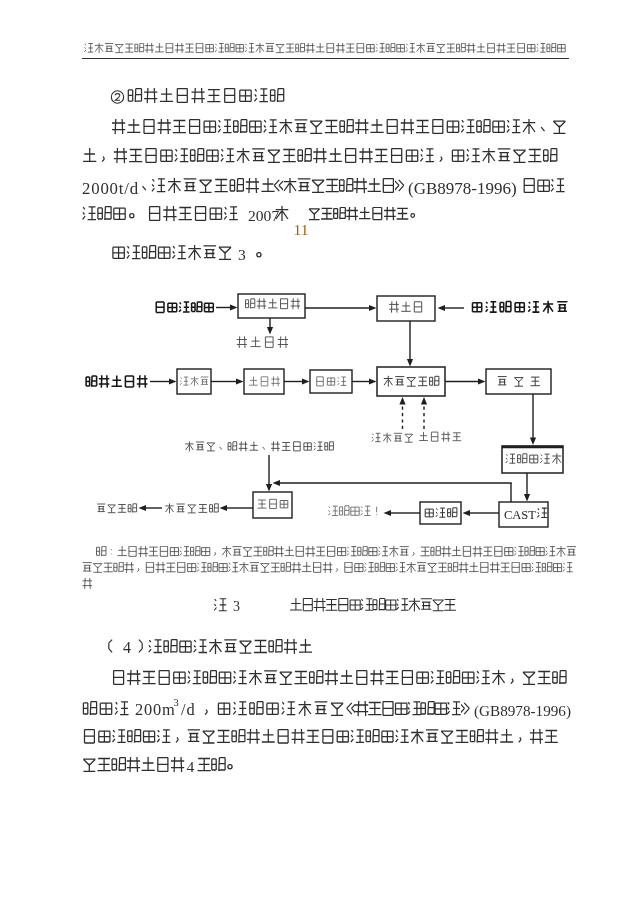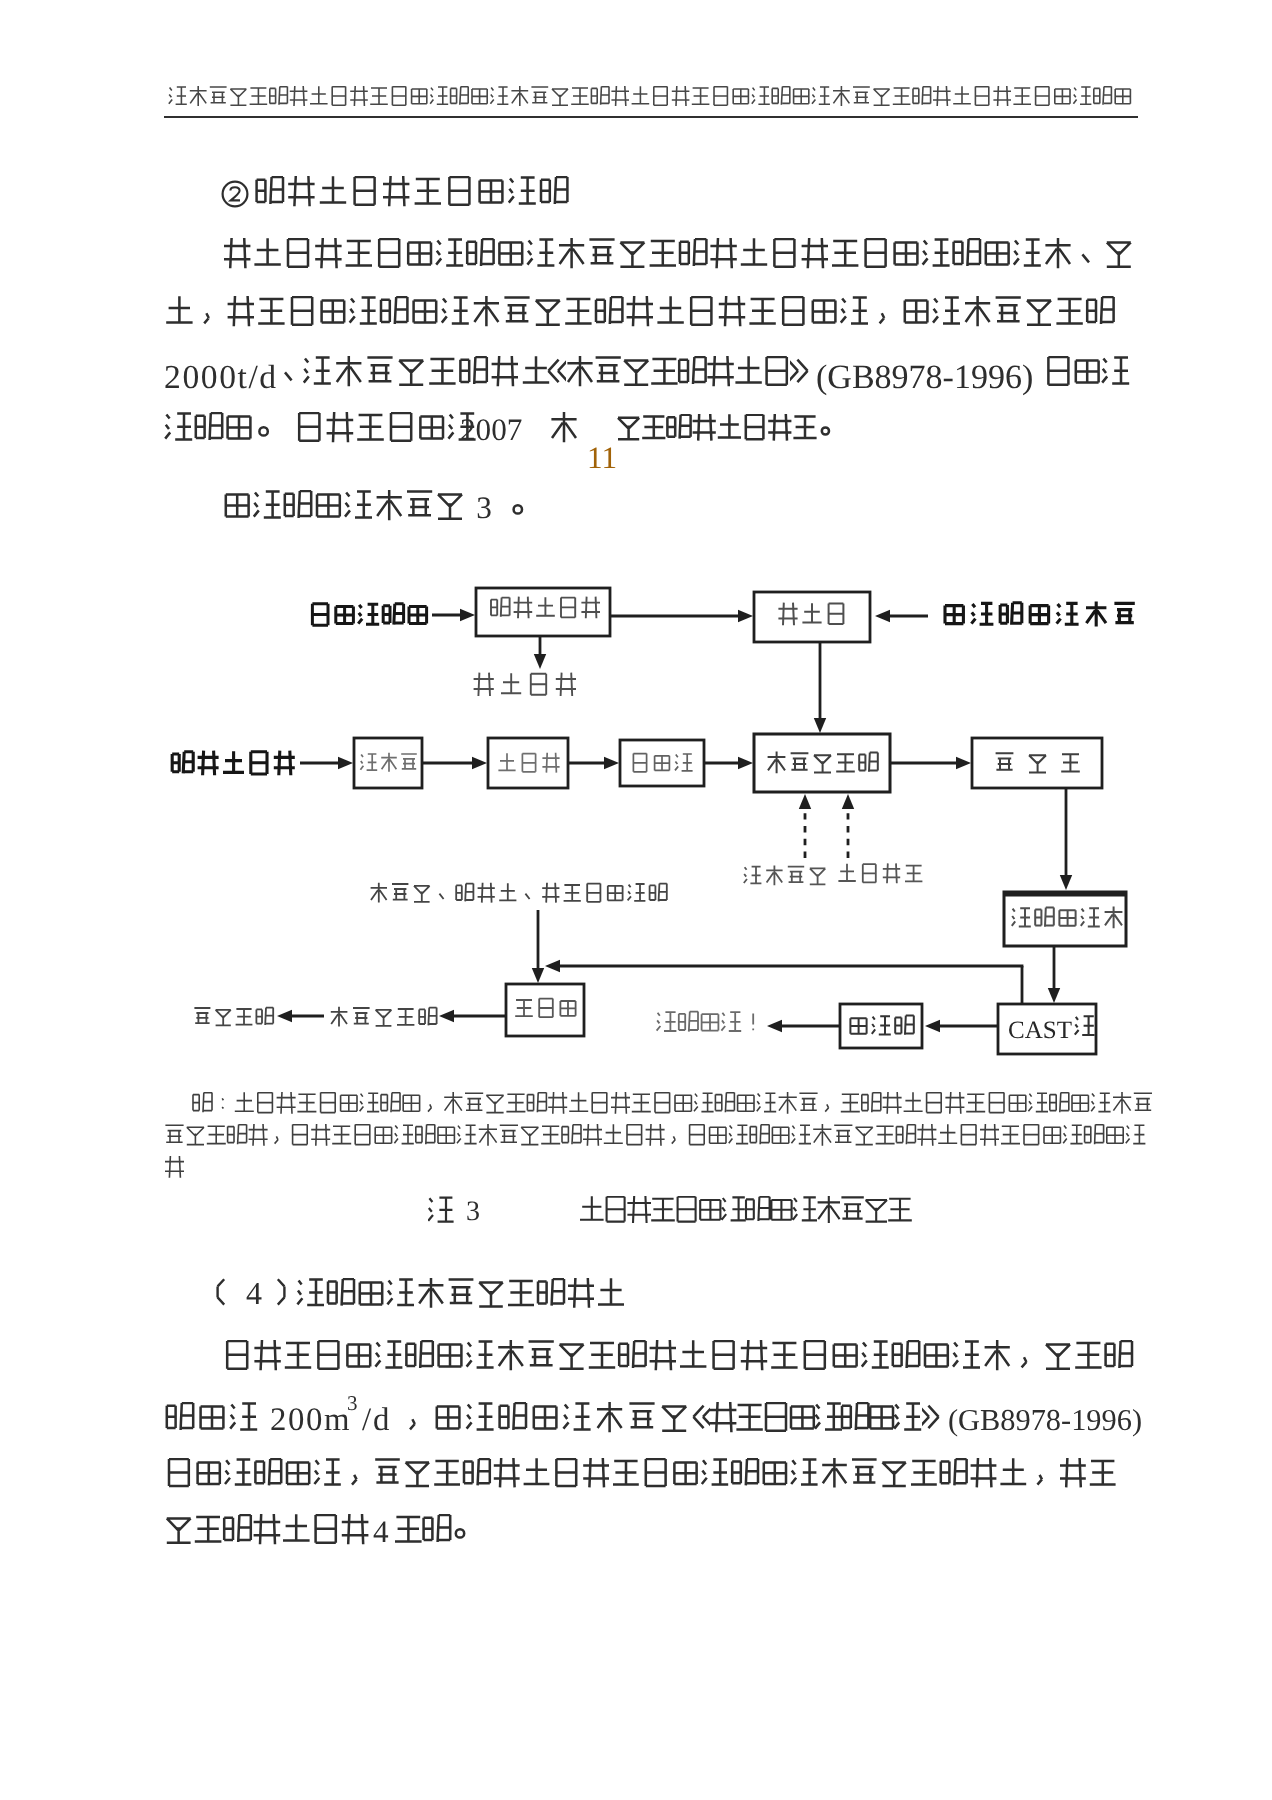--- a/index.html
+++ b/index.html
@@ -41,21 +41,21 @@
 <svg style="position:absolute;left:521.5px;top:177.5px" width="43.2" height="16.0">
       <path d="M2.2 0.5L12.2 0.5M2.2 14.4L12.2 14.4M2.2 0.5L2.2 14.4M12.2 0.5L12.2 14.4M2.2 7.4L12.2 7.4M15.9 2.2L27.3 2.2M15.9 13.3L27.3 13.3M15.9 2.2L15.9 13.3M27.3 2.2L27.3 13.3M21.6 2.2L21.6 13.3M15.9 7.8L27.3 7.8M29.7 1.2L31.3 3.3M29.4 6.4L31.0 8.5M29.1 13.3L31.6 10.2M35.1 0.8L42.0 0.8M38.5 0.8L38.5 14.0M35.1 7.4L42.0 7.4M34.1 13.7L42.6 13.7" stroke="#2e2e2e" stroke-width="1.26" fill="none"></path>
     </svg>
 <svg style="position:absolute;left:82.0px;top:206.0px" width="60.0" height="16.0">
       <path d="M1.2 1.2L2.8 3.3M0.9 6.4L2.5 8.5M0.6 13.3L3.1 10.2M6.6 0.8L13.5 0.8M10.0 0.8L10.0 14.0M6.6 7.4L13.5 7.4M5.6 13.7L14.1 13.7M15.9 1.9L20.3 1.9M15.9 7.4L20.3 7.4M15.9 13.0L20.3 13.0M15.9 1.9L15.9 13.0M20.3 1.9L20.3 13.0M23.4 0.5L29.1 0.5M23.4 6.7L29.1 6.7M23.4 0.5L22.8 14.0M29.1 0.5L29.1 13.0M23.4 13.0L29.1 13.0M31.8 2.2L43.2 2.2M31.8 13.3L43.2 13.3M31.8 2.2L31.8 13.3M43.2 2.2L43.2 13.3M37.5 2.2L37.5 13.3M31.8 7.8L43.2 7.8" stroke="#2e2e2e" stroke-width="1.26" fill="none"></path>
       <circle cx="49.8" cy="9.7" r="2.1" fill="none" stroke="#2e2e2e" stroke-width="1.26"></circle>
     </svg>
 <svg style="position:absolute;left:147.0px;top:206.0px" width="91.8" height="16.0">
       <path d="M2.6 0.5L12.7 0.5M2.6 14.4L12.7 14.4M2.6 0.5L2.6 14.4M12.7 0.5L12.7 14.4M2.6 7.4L12.7 7.4M16.3 4.0L29.6 4.0M16.3 10.6L29.6 10.6M20.1 -0.2L19.5 15.1M26.4 -0.2L27.0 15.1M32.3 1.5L44.2 1.5M32.9 7.4L43.6 7.4M31.6 13.7L44.9 13.7M38.2 1.5L38.2 13.7M48.5 0.5L58.6 0.5M48.5 14.4L58.6 14.4M48.5 0.5L48.5 14.4M58.6 0.5L58.6 14.4M48.5 7.4L58.6 7.4M63.2 2.2L74.5 2.2M63.2 13.3L74.5 13.3M63.2 2.2L63.2 13.3M74.5 2.2L74.5 13.3M68.9 2.2L68.9 13.3M63.2 7.8L74.5 7.8M77.9 1.2L79.4 3.3M77.5 6.4L79.1 8.5M77.2 13.3L79.7 10.2M83.2 0.8L90.1 0.8M86.7 0.8L86.7 14.0M83.2 7.4L90.1 7.4M82.3 13.7L90.8 13.7" stroke="#2e2e2e" stroke-width="1.26" fill="none"></path>
     </svg>
-<div style="position:absolute;left:230px;top:206.5px;font:normal 15.6px 'Liberation Serif', serif;color:#2e2e2e;letter-spacing:0;white-space:pre">2007</div>
+<div style="position:absolute;left:248px;top:206.5px;font:normal 15.6px 'Liberation Serif', serif;color:#2e2e2e;letter-spacing:0;white-space:pre">2007</div>
 <svg style="position:absolute;left:275.0px;top:206.0px" width="14.0" height="16.0">
       <path d="M0.7 3.6L13.3 3.6M7.0 -0.2L7.0 15.1M6.4 5.3L1.0 13.0M7.6 5.3L13.0 13.0" stroke="#2e2e2e" stroke-width="1.26" fill="none"></path>
     </svg>
 <div style="position:absolute;left:293.5px;top:221px;font:normal 15.6px 'Liberation Serif', serif;color:#a16207;letter-spacing:0;white-space:pre">11</div>
 <svg style="position:absolute;left:308.0px;top:206.5px" width="113.4" height="14.2">
       <path d="M1.0 1.9L11.6 1.9M1.0 1.9L6.3 7.3M11.6 1.9L6.3 7.3M6.3 5.8L6.3 12.6M1.0 12.6L11.6 12.6M13.6 1.3L24.2 1.3M14.2 6.5L23.6 6.5M13.1 12.0L24.7 12.0M18.9 1.3L18.9 12.0M25.7 1.6L29.6 1.6M25.7 6.5L29.6 6.5M25.7 11.4L29.6 11.4M25.7 1.6L25.7 11.4M29.6 1.6L29.6 11.4M32.3 0.4L37.3 0.4M32.3 5.9L37.3 5.9M32.3 0.4L31.8 12.3M37.3 0.4L37.3 11.4M32.3 11.4L37.3 11.4M38.3 3.5L49.9 3.5M38.3 9.3L49.9 9.3M41.6 -0.2L41.1 13.3M47.1 -0.2L47.7 13.3M56.7 0.1L56.7 11.7M52.0 5.3L61.4 5.3M50.9 11.7L62.5 11.7M64.9 0.4L73.7 0.4M64.9 12.6L73.7 12.6M64.9 0.4L64.9 12.6M73.7 0.4L73.7 12.6M64.9 6.5L73.7 6.5M76.1 3.5L87.7 3.5M76.1 9.3L87.7 9.3M79.4 -0.2L78.9 13.3M84.9 -0.2L85.5 13.3M89.2 1.3L99.8 1.3M89.8 6.5L99.2 6.5M88.7 12.0L100.3 12.0M94.5 1.3L94.5 12.0" stroke="#2e2e2e" stroke-width="1.26" fill="none"></path>
       <circle cx="104.7" cy="8.5" r="1.8" fill="none" stroke="#2e2e2e" stroke-width="1.26"></circle>
     </svg>
 <svg style="position:absolute;left:110.5px;top:244.5px" width="121.6" height="16.0">
       <path d="M1.9 2.2L13.3 2.2M1.9 13.3L13.3 13.3M1.9 2.2L1.9 13.3M13.3 2.2L13.3 13.3M7.6 2.2L7.6 13.3M1.9 7.8L13.3 7.8M16.5 1.2L18.1 3.3M16.2 6.4L17.8 8.5M15.9 13.3L18.4 10.2M21.9 0.8L28.8 0.8M25.3 0.8L25.3 14.0M21.9 7.4L28.8 7.4M20.9 13.7L29.4 13.7M31.4 1.9L35.8 1.9M31.4 7.4L35.8 7.4M31.4 13.0L35.8 13.0M31.4 1.9L31.4 13.0M35.8 1.9L35.8 13.0M38.9 0.5L44.6 0.5M38.9 6.7L44.6 6.7M38.9 0.5L38.3 14.0M44.6 0.5L44.6 13.0M38.9 13.0L44.6 13.0M47.5 2.2L58.9 2.2M47.5 13.3L58.9 13.3M47.5 2.2L47.5 13.3M58.9 2.2L58.9 13.3M53.2 2.2L53.2 13.3M47.5 7.8L58.9 7.8M62.1 1.2L63.7 3.3M61.8 6.4L63.4 8.5M61.5 13.3L64.0 10.2M67.5 0.8L74.4 0.8M70.9 0.8L70.9 14.0M67.5 7.4L74.4 7.4M66.5 13.7L75.0 13.7M77.3 3.6L89.9 3.6M83.6 -0.2L83.6 15.1M83.0 5.3L77.6 13.0M84.2 5.3L89.6 13.0M92.5 0.8L105.1 0.8M94.1 4.6L103.5 4.6M94.1 8.5L103.5 8.5M93.1 12.6L104.5 12.6M95.7 4.6L95.7 12.6M101.9 4.6L101.9 12.6M108.0 2.2L120.0 2.2M108.0 2.2L114.0 8.3M120.0 2.2L114.0 8.3M114.0 6.6L114.0 14.4M108.0 14.4L120.0 14.4" stroke="#2e2e2e" stroke-width="1.26" fill="none"></path>

